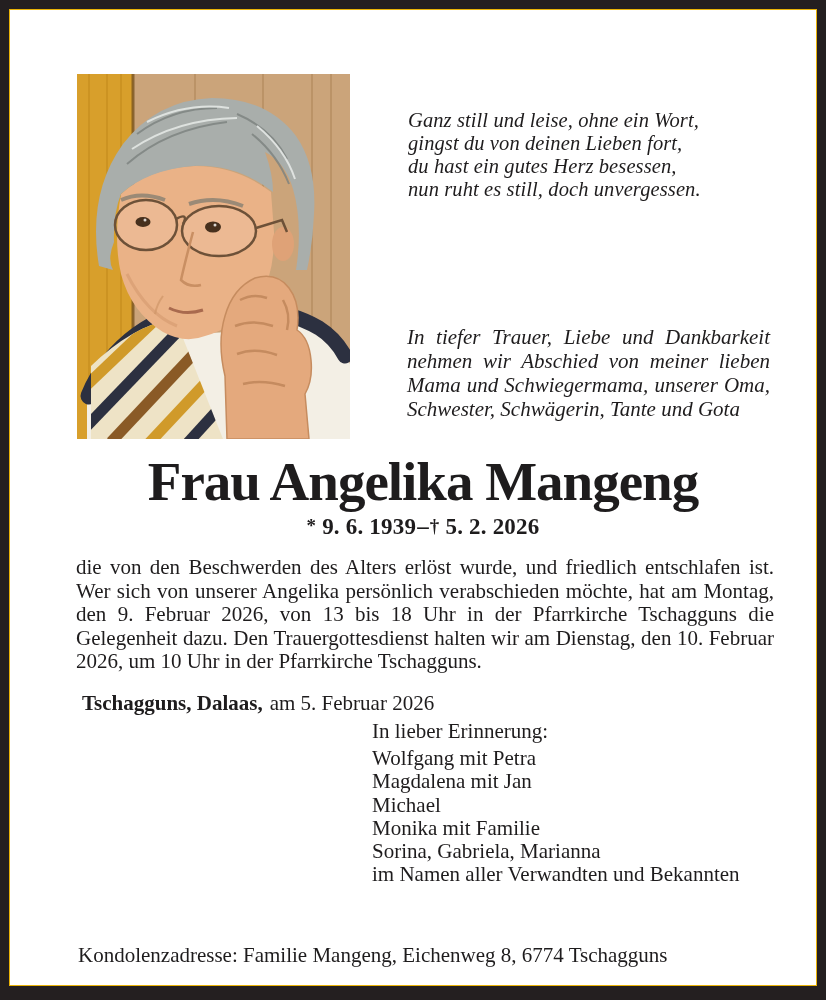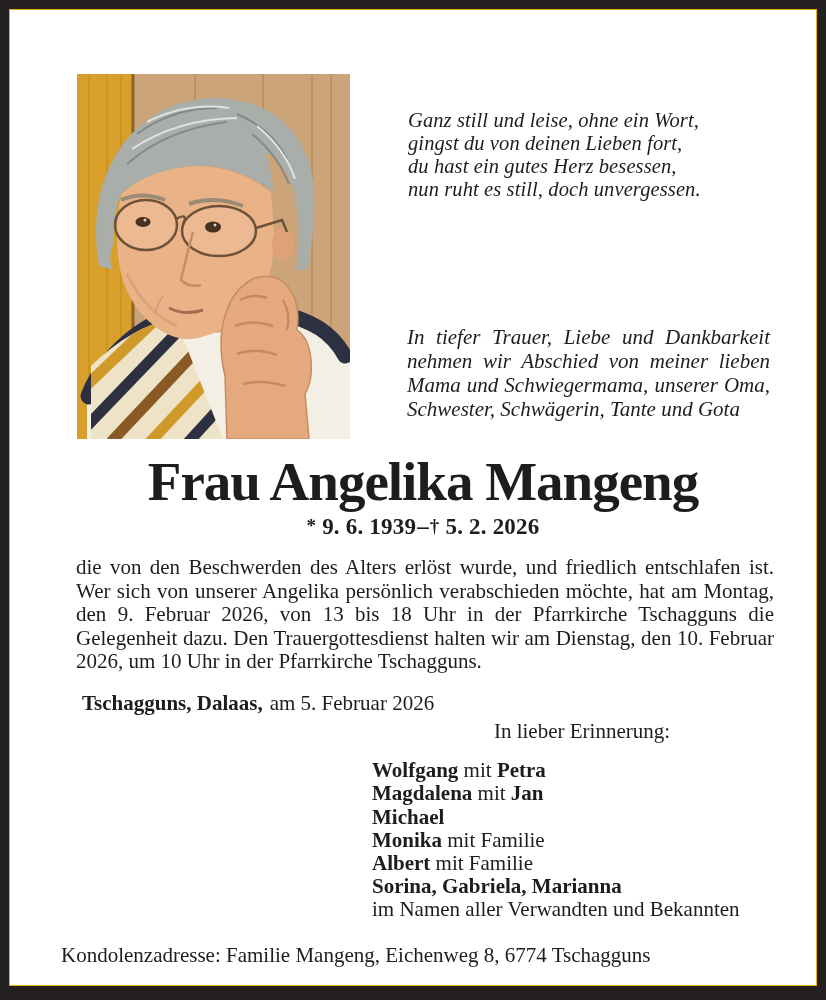--- a/index.html
+++ b/index.html
@@ -11,23 +11,23 @@
   .poem{position:absolute;left:398px;top:99px;width:380px;font-style:italic;font-size:20.5px;line-height:23px;letter-spacing:0.1px;}
   .intro{position:absolute;left:397px;top:315px;width:363px;font-size:21px;line-height:24px;text-align:justify;font-style:italic;}
   .name{position:absolute;left:0;top:442px;width:826px;margin:0;text-align:center;font-size:55px;font-weight:700;letter-spacing:-1px;line-height:1.1;}
   .dates{position:absolute;left:0;top:504px;width:826px;text-align:center;font-size:23px;font-weight:700;letter-spacing:0.2px;}
   .dates .sym{font-size:0.82em;position:relative;top:-0.12em;}
   .dates .sep{margin:0 1px;}
   .body-par{position:absolute;left:66px;top:546px;width:698px;margin:0;font-size:21px;line-height:23.6px;text-align:justify;}
   .dateline{position:absolute;left:66px;top:675px;margin:6px;font-size:21px;}
   .dateline .bold-part{font-weight:700;margin-right:7px;}
   .remembrance{position:absolute;left:362px;top:710px;width:420px;font-size:21px;line-height:23.2px;}
-  .rem-title{margin-bottom:16px;text-align:center;}
-  .rem-list .bold{font-weight:700;}
-  .condolence{position:absolute;left:51px;top:933px;margin:0;font-size:21px;}
+  .rem-title{margin-bottom:4px;}
+  .rem-list .bold{font-weight:400;}
+  .condolence{position:absolute;left:68px;top:933px;margin:0;font-size:21px;}
 </style>
 </head>
 <body>
 
 <div class="page">
   <div class="card">
 
     <div class="photo">
       <svg viewBox="0 0 273 365" preserveAspectRatio="none">
         <defs>
@@ -141,21 +141,20 @@
       <span class="bold-part">Tschagguns, Dalaas,</span><span>am 5. Februar 2026</span>
     </p>
 
     <div class="remembrance">
       <div class="rem-title">In lieber Erinnerung:</div>
       <div class="rem-list">
           <div><span class="bold">Wolfgang</span><span> mit </span><span class="bold">Petra</span></div>
           <div><span class="bold">Magdalena</span><span> mit </span><span class="bold">Jan</span></div>
           <div><span class="bold">Michael</span></div>
           <div><span class="bold">Monika</span><span> mit Familie</span></div>
-          <div><span class="bold">Albert</span><span> mit Familie</span></div>
           <div><span class="bold">Sorina, Gabriela, Marianna</span></div>
         </div>
       <div class="rem-closing">im Namen aller Verwandten und Bekannten</div>
     </div>
 
     <p class="condolence">Kondolenzadresse: Familie Mangeng, Eichenweg 8, 6774 Tschagguns</p>
 
   </div>
 </div>
 

